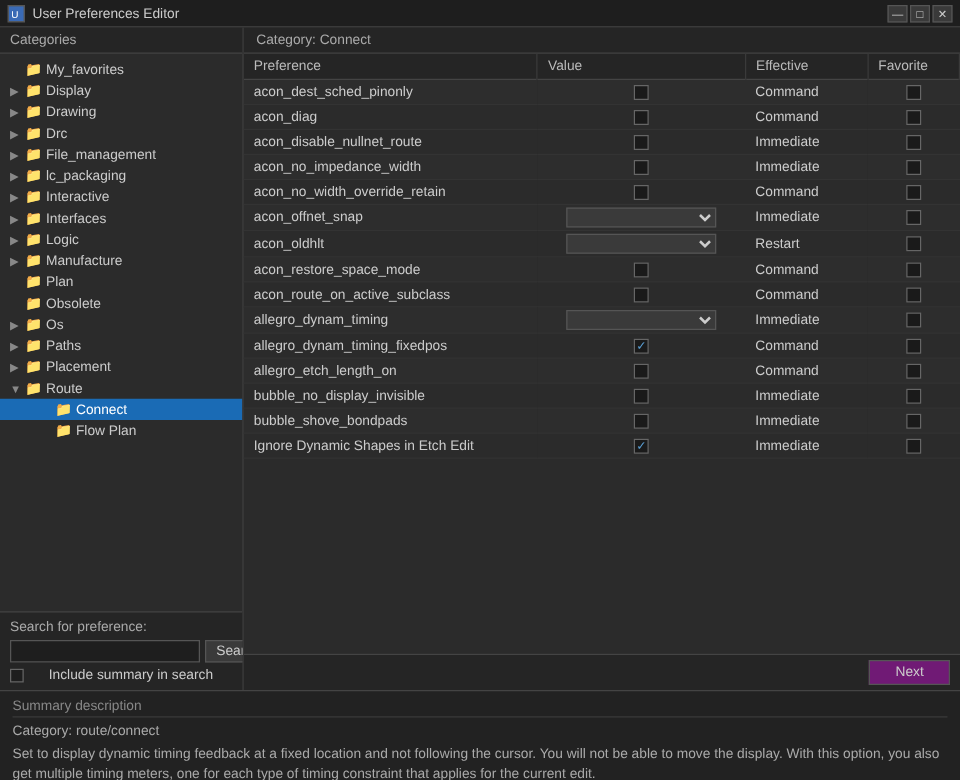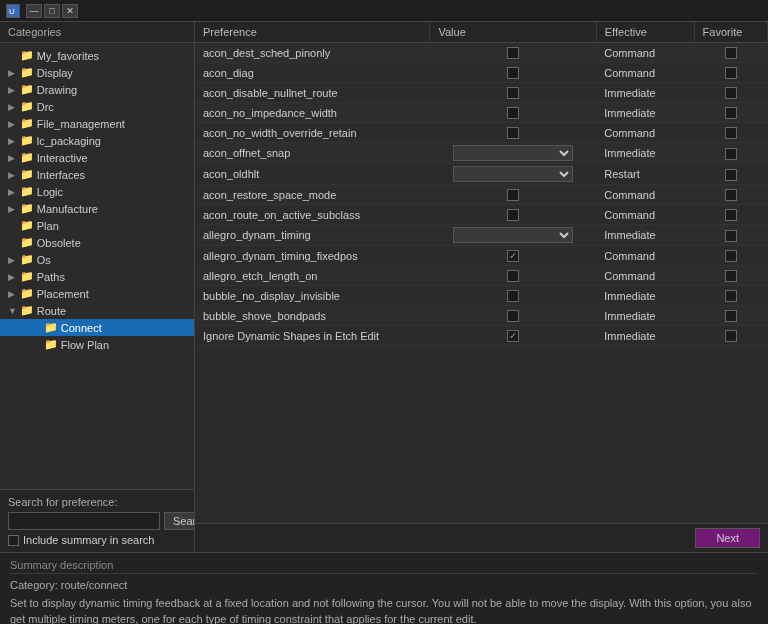--- a/index.html
+++ b/index.html
@@ -121,21 +121,21 @@
       background: #3a3a3a;
       border: 1px solid #555;
       color: #ccc;
       padding: 2px 8px;
       font-size: 11px;
       cursor: pointer;
     }
     .include-row {
       display: flex;
       align-items: center;
-      gap: 4px;
+      gap: 20px;
     }
     .include-checkbox {
       width: 11px; height: 11px;
       background: #1e1e1e;
       border: 1px solid #666;
     }
     .main-panel {
       flex: 1;
       display: flex;
       flex-direction: column;
@@ -255,20 +255,21 @@
 </head>
 <body>
 
 <div class="title-bar">
   <div class="title-bar-icon">
     <svg width="12" height="12" viewBox="0 0 12 12">
         <rect width="12" height="12" fill="#3a6ab5"></rect>
         <text x="2" y="9" font-size="8" fill="white">U</text>
       </svg>
   </div>
+  <span class="title-bar-text">User Preferences Editor</span>
   <div class="title-bar-controls">
     <button class="title-bar-btn">—</button>
     <button class="title-bar-btn">□</button>
     <button class="title-bar-btn">✕</button>
   </div>
 </div>
 
 <div class="main-layout">
   <div class="content-area">
 
@@ -357,20 +358,21 @@
           <button class="search-btn">Search</button>
         </div>
         <div class="include-row">
           <div class="include-checkbox"></div>
           <span>Include summary in search</span>
         </div>
       </div>
     </div>
 
     <div class="main-panel">
+      <div class="category-header">Category:  Connect</div>
       <div class="preferences-table">
         <table class="pref-table">
           <thead>
             <tr>
               <th>Preference</th>
               <th>Value</th>
               <th style="min-width:80px;">Effective</th>
               <th style="min-width:60px;">Favorite</th>
             </tr>
           </thead>

